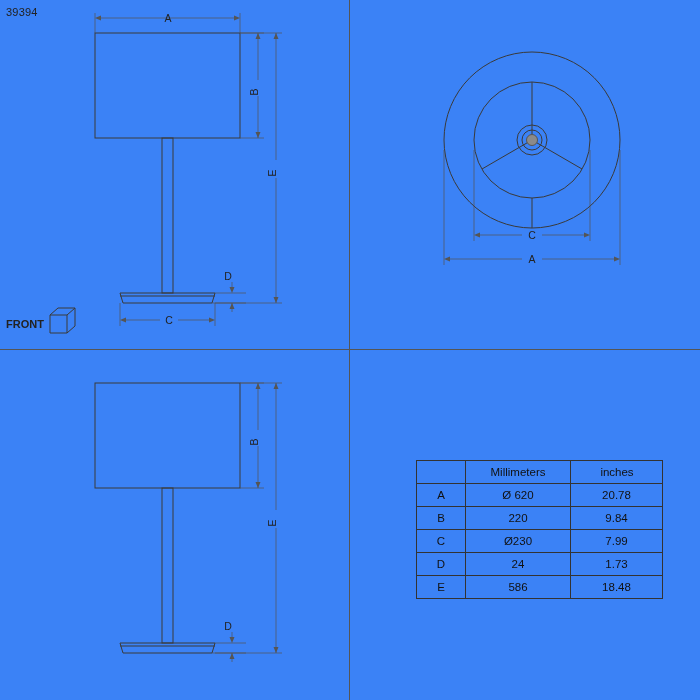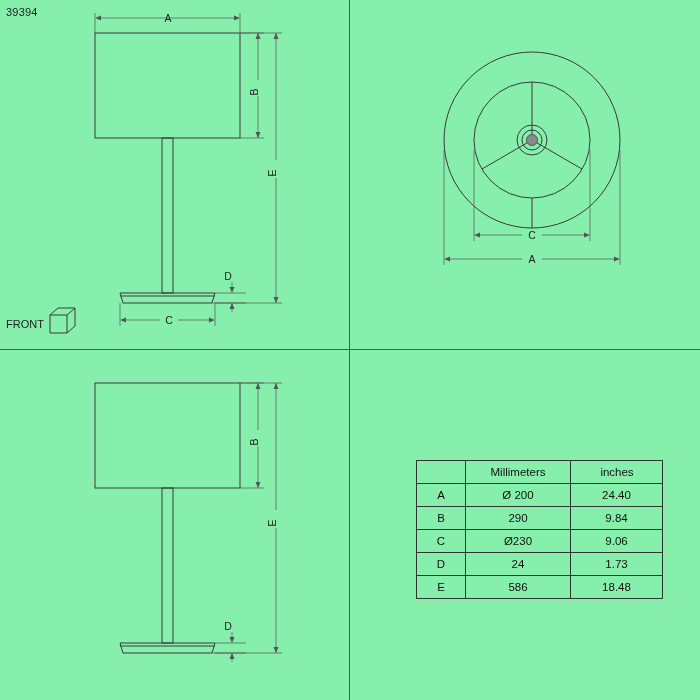--- a/index.html
+++ b/index.html
@@ -9,21 +9,21 @@
   }
   body {
     font-family: "Liberation Sans", sans-serif;
     color: #1a1a1a;
   }
   #page {
     position: relative;
     width: 700px;
     height: 700px;
     overflow: hidden;
-    background: #86efac;
+    background: #3b82f6;
   }
   .part-number {
     position: absolute;
     left: 6px;
     top: 6px;
     font-size: 11px;
     color: #222;
     letter-spacing: 0.2px;
   }
   
@@ -50,20 +50,21 @@
   .q-top   { left: 350px; top: 0; width: 350px; height: 349px; }
   .q-side  { left: 0;   top: 350px; width: 349px; height: 350px; }
   .q-table { left: 350px; top: 350px; width: 350px; height: 350px; }
 
   svg { display: block; }
 
   .view-label {
     position: absolute;
     font-size: 11px;
     color: #222;
+    font-weight: bold;
   }
   .lbl-front { left: 6px;  top: 318px; }
 
   .cube-icon { position: absolute; }
   .cube-front { left: 47px;  top: 305px; }
 
   
   .spec-table {
     position: absolute;
     left: 66px;
@@ -253,32 +254,32 @@
       <thead>
         <tr>
           <td class="col-key"></td>
           <td class="col-mm">Millimeters</td>
           <td class="col-in">inches</td>
         </tr>
       </thead>
       <tbody>
         <tr>
           <td>A</td>
-          <td>Ø 200</td>
-          <td>24.40</td>
+          <td>Ø 620</td>
+          <td>20.78</td>
         </tr>
         <tr>
           <td>B</td>
-          <td>290</td>
+          <td>220</td>
           <td>9.84</td>
         </tr>
         <tr>
           <td>C</td>
           <td>Ø230</td>
-          <td>9.06</td>
+          <td>7.99</td>
         </tr>
         <tr>
           <td>D</td>
           <td>24</td>
           <td>1.73</td>
         </tr>
         <tr>
           <td>E</td>
           <td>586</td>
           <td>18.48</td>

